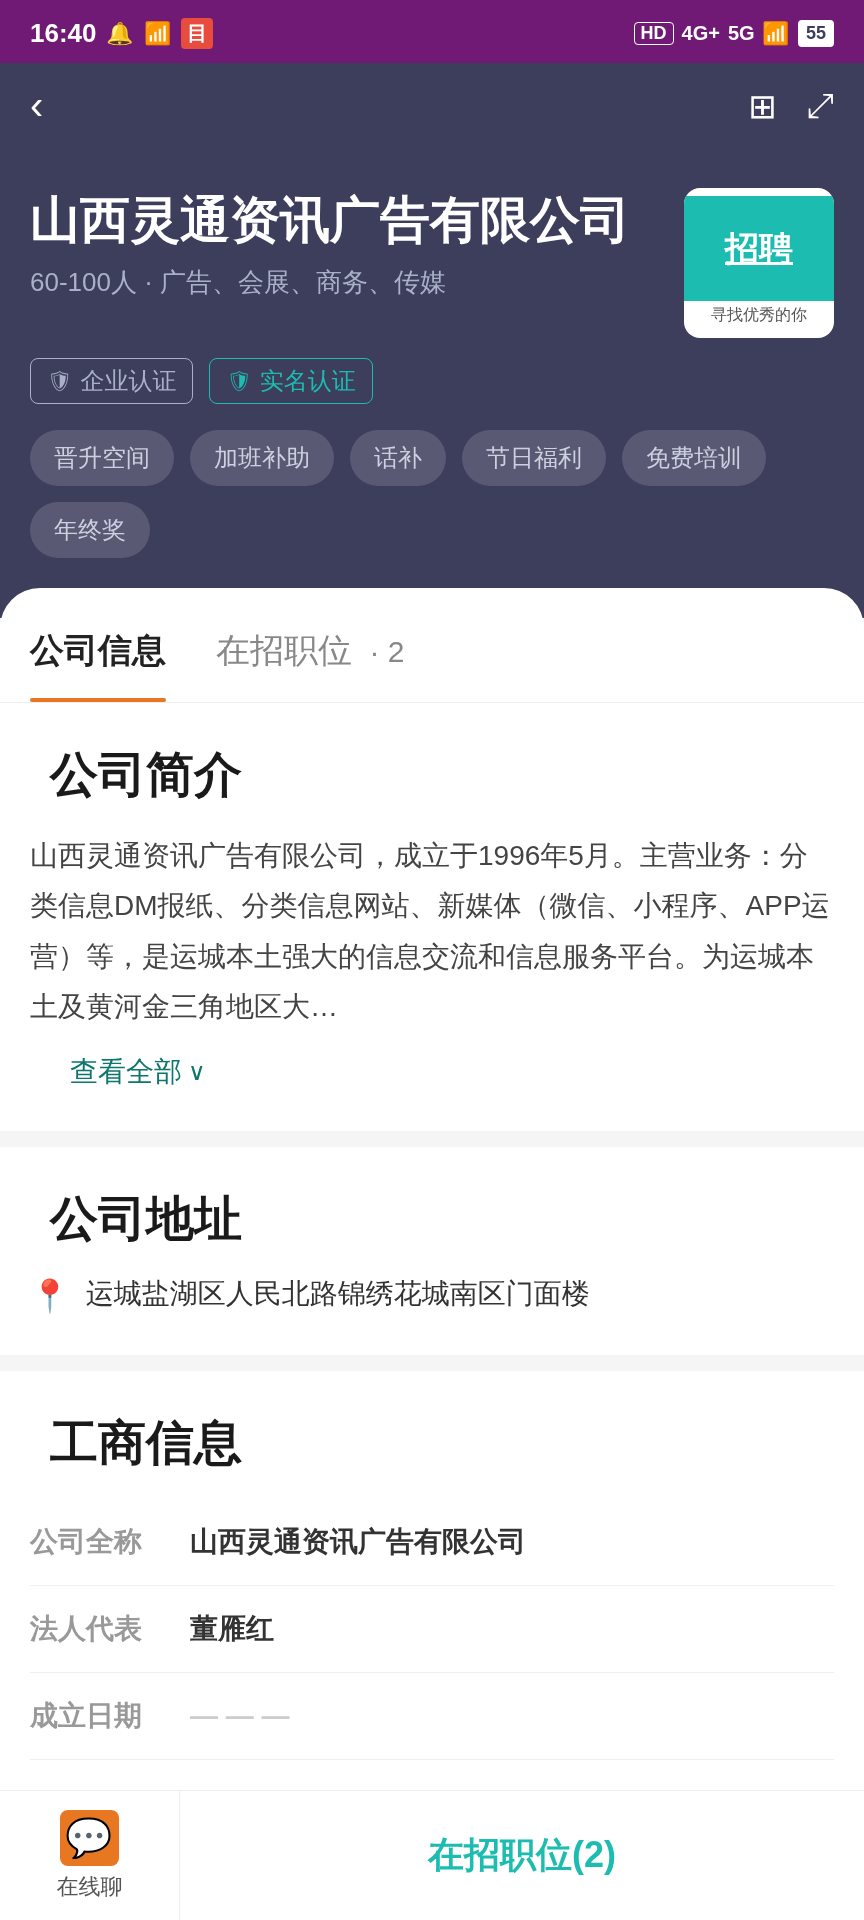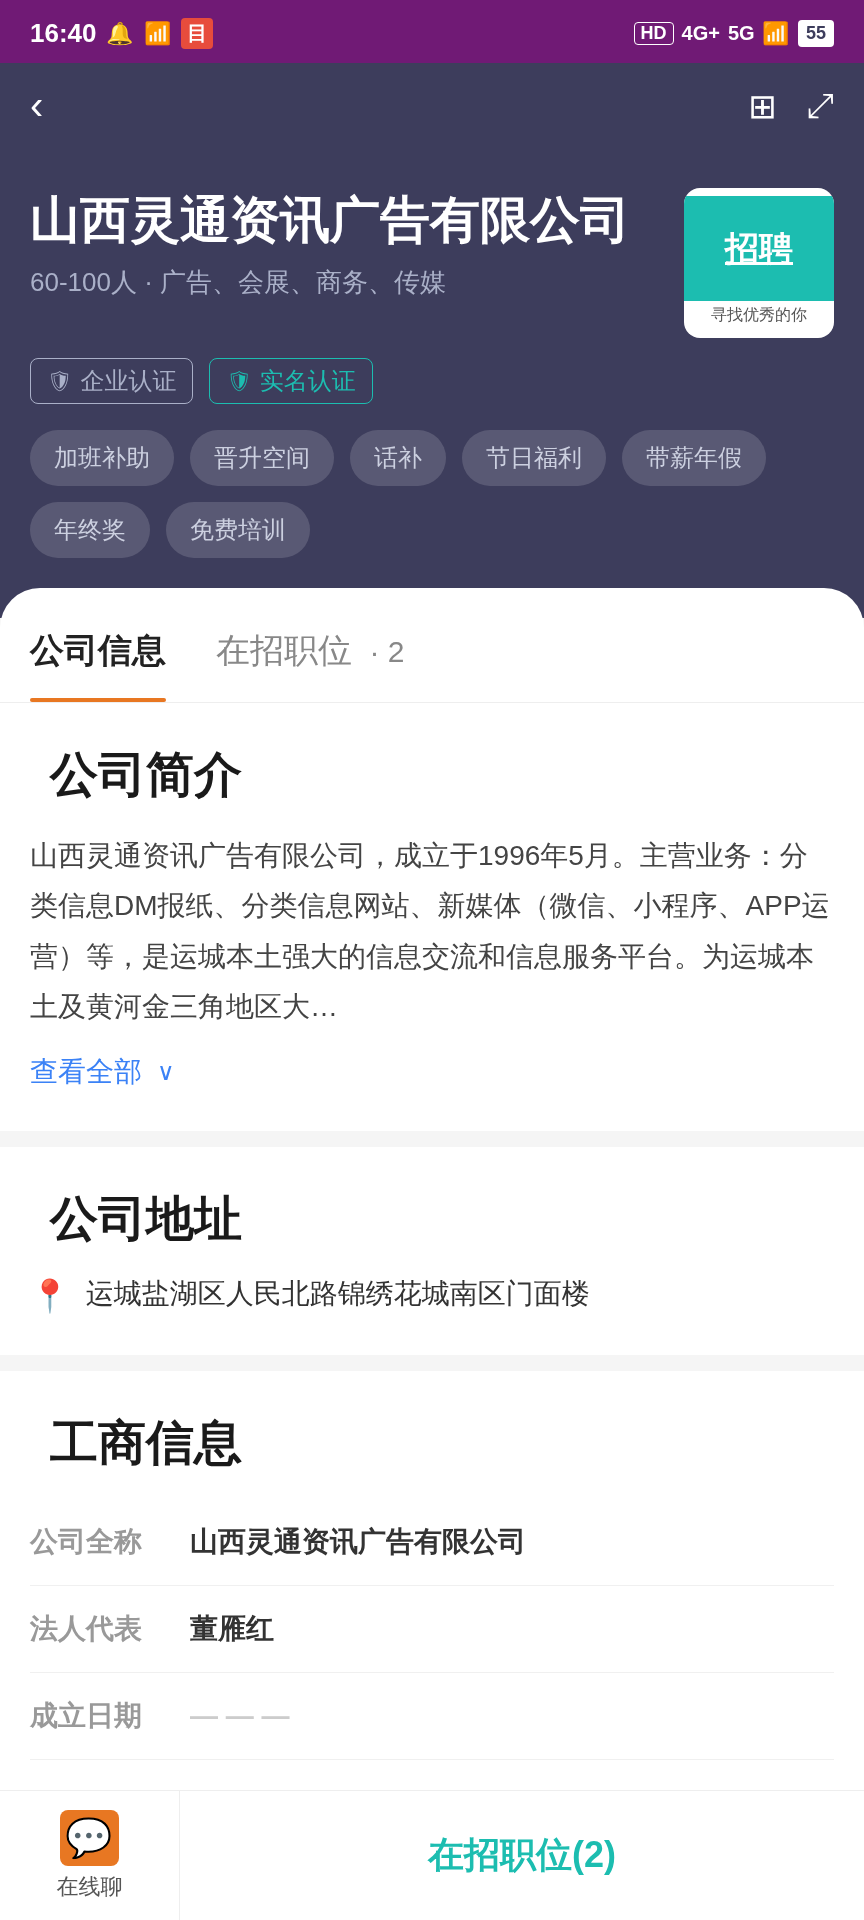--- a/index.html
+++ b/index.html
@@ -198,27 +198,28 @@
       color: #1a1a1a;
       margin-bottom: 24px;
       margin-left: 20px;
     }
     .section-text {
       font-size: 28px;
       color: #444;
       line-height: 1.8;
     }
     .see-all {
-      color: #3b82f6;
+      color: #0f766e;
       font-size: 28px;
       margin-top: 20px;
       display: inline-flex;
       align-items: center;
-      gap: 15px;
+      gap: 6px;
       cursor: pointer;
+      margin-left: 40px;
     }
     .see-all-arrow { font-size: 24px; }
 
     .divider {
       height: 16px;
       background: #f5f5f5;
     }
 
     
     .address-row {
@@ -349,27 +350,26 @@
       <span class="cert-icon">🛡</span>
       <span>企业认证</span>
     </div>
     <div class="cert-badge realname">
       <span class="cert-icon">🛡</span>
       <span>实名认证</span>
     </div>
   </div>
 
   <div class="benefits">
+    <span class="benefit-tag">晋升空间</span>
     <span class="benefit-tag">加班补助</span>
-    <span class="benefit-tag">晋升空间</span>
     <span class="benefit-tag">话补</span>
     <span class="benefit-tag">节日福利</span>
-    <span class="benefit-tag">带薪年假</span>
+    <span class="benefit-tag">免费培训</span>
     <span class="benefit-tag">年终奖</span>
-    <span class="benefit-tag">免费培训</span>
   </div>
 </div>
 
 <div class="content-area">
 
   <div class="tabs">
     <div class="tab active">
       <span>公司信息</span>
     </div>
     <div class="tab">

